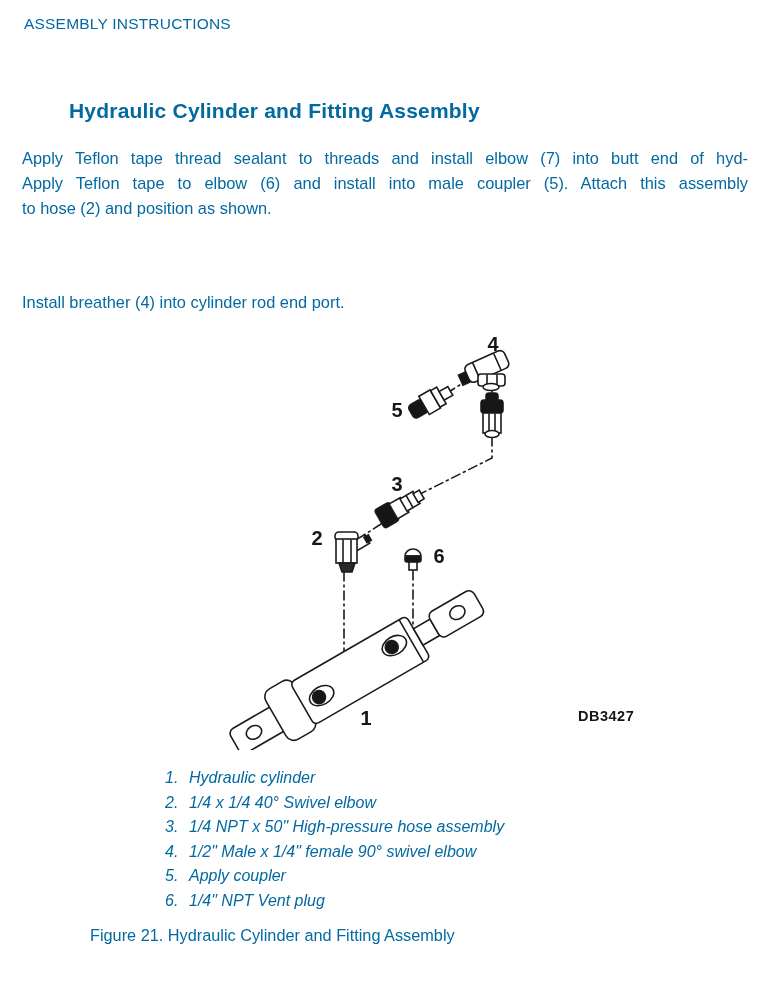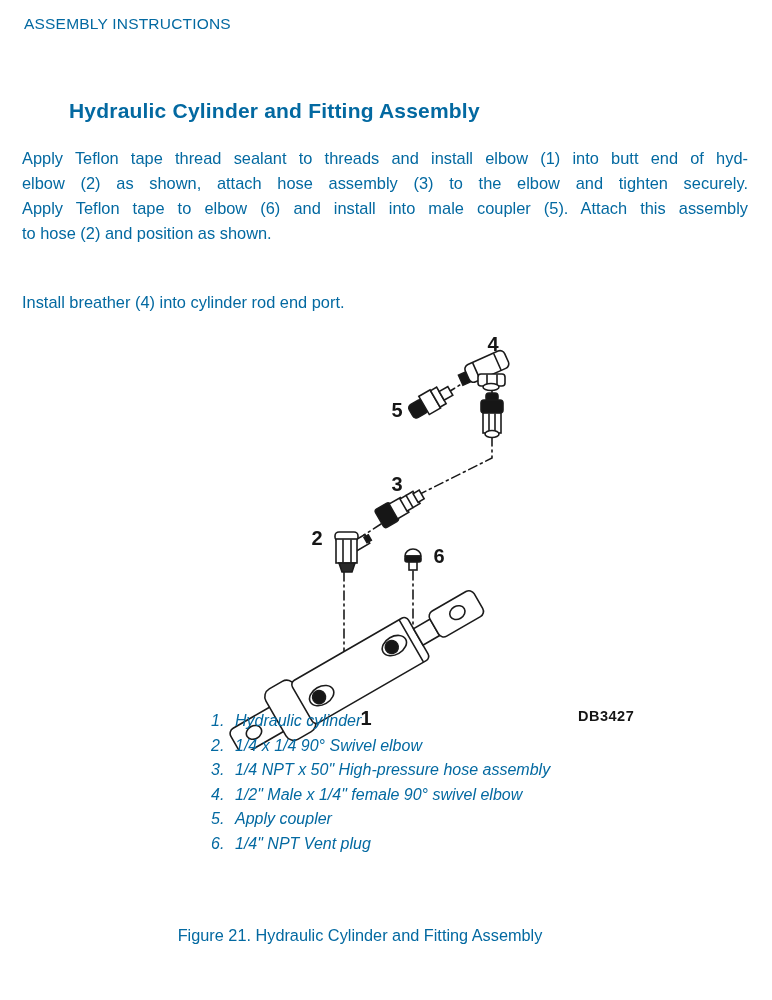--- a/index.html
+++ b/index.html
@@ -23,48 +23,47 @@
   .para{
     position:absolute;left:22px;width:726px;
     font-size:16.4px;line-height:25px;
   }
   .p1{top:146px;}
   .p2{top:290px;}
   .pline{text-align:justify;text-align-last:justify;}
   .pline.last{text-align-last:auto;}
   .diagram-svg{position:absolute;left:200px;top:320px;}
   .parts{
-    position:absolute;left:165px;top:709px;
-    font-size:16px;font-style:italic;line-height:24.6px;margin-left:46px;
+    position:absolute;left:165px;top:766px;
+    font-size:16px;font-style:italic;line-height:24.6px;
   }
   .parts .row{white-space:nowrap;}
   .parts .num{display:inline-block;width:24px;}
   .caption{
     position:absolute;left:90px;top:926px;width:540px;
-    text-align:center;font-size:16.3px;
+    text-align:left;font-size:16.3px;
   }
   svg text{
     font-family:"Liberation Sans", sans-serif;
     font-weight:bold;fill:#161616;
   }
   svg .code{font-size:14.5px;letter-spacing:.5px;}
   svg .plbl{font-size:20px;}
 </style>
 </head>
 <body>
 
 <div class="page">
 
   <div class="hdr">ASSEMBLY INSTRUCTIONS</div>
 
   <div class="heading">Hydraulic Cylinder and Fitting Assembly</div>
 
   <div class="para p1">
-    <div class="pline">Apply Teflon tape thread sealant to threads and install elbow (1) into butt end of hyd-</div>
-    <div class="pline">elbow (2) as shown, attach hose assembly (3) to the elbow and tighten securely.</div>
+    <div class="pline">Apply Teflon tape thread sealant to threads and install elbow (7) into butt end of hyd-</div>
     <div class="pline">Apply Teflon tape to elbow (6) and install into male coupler (5). Attach this assembly</div>
     <div class="pline last">to hose (2) and position as shown.</div>
   </div>
 
   <div class="para p2">Install breather (4) into cylinder rod end port.</div>
 
   <svg class="diagram-svg" width="480" height="430" viewBox="200 320 480 430" fill="none" stroke="#1b1b1b" stroke-width="1.6" stroke-linecap="round">
 
     <g stroke-dasharray="9 4 2 4">
       <path d="M447,393 L463,383"></path>
@@ -154,21 +153,21 @@
       <text x="366" y="725" text-anchor="middle" class="plbl">1</text>
       <text x="578" y="721" class="code">DB3427</text>
     </g>
   </svg>
 
   <div class="parts">
     <div class="row">
       <span class="num">1.</span><span>Hydraulic cylinder</span>
     </div>
     <div class="row">
-      <span class="num">2.</span><span>1/4 x 1/4 90° Swivel elbow</span>
+      <span class="num">2.</span><span>1/4 x 1/4 40° Swivel elbow</span>
     </div>
     <div class="row">
       <span class="num">3.</span><span>1/4 NPT x 50" High-pressure hose assembly</span>
     </div>
     <div class="row">
       <span class="num">4.</span><span>1/2" Male x 1/4" female 90° swivel elbow</span>
     </div>
     <div class="row">
       <span class="num">5.</span><span>Apply coupler</span>
     </div>

